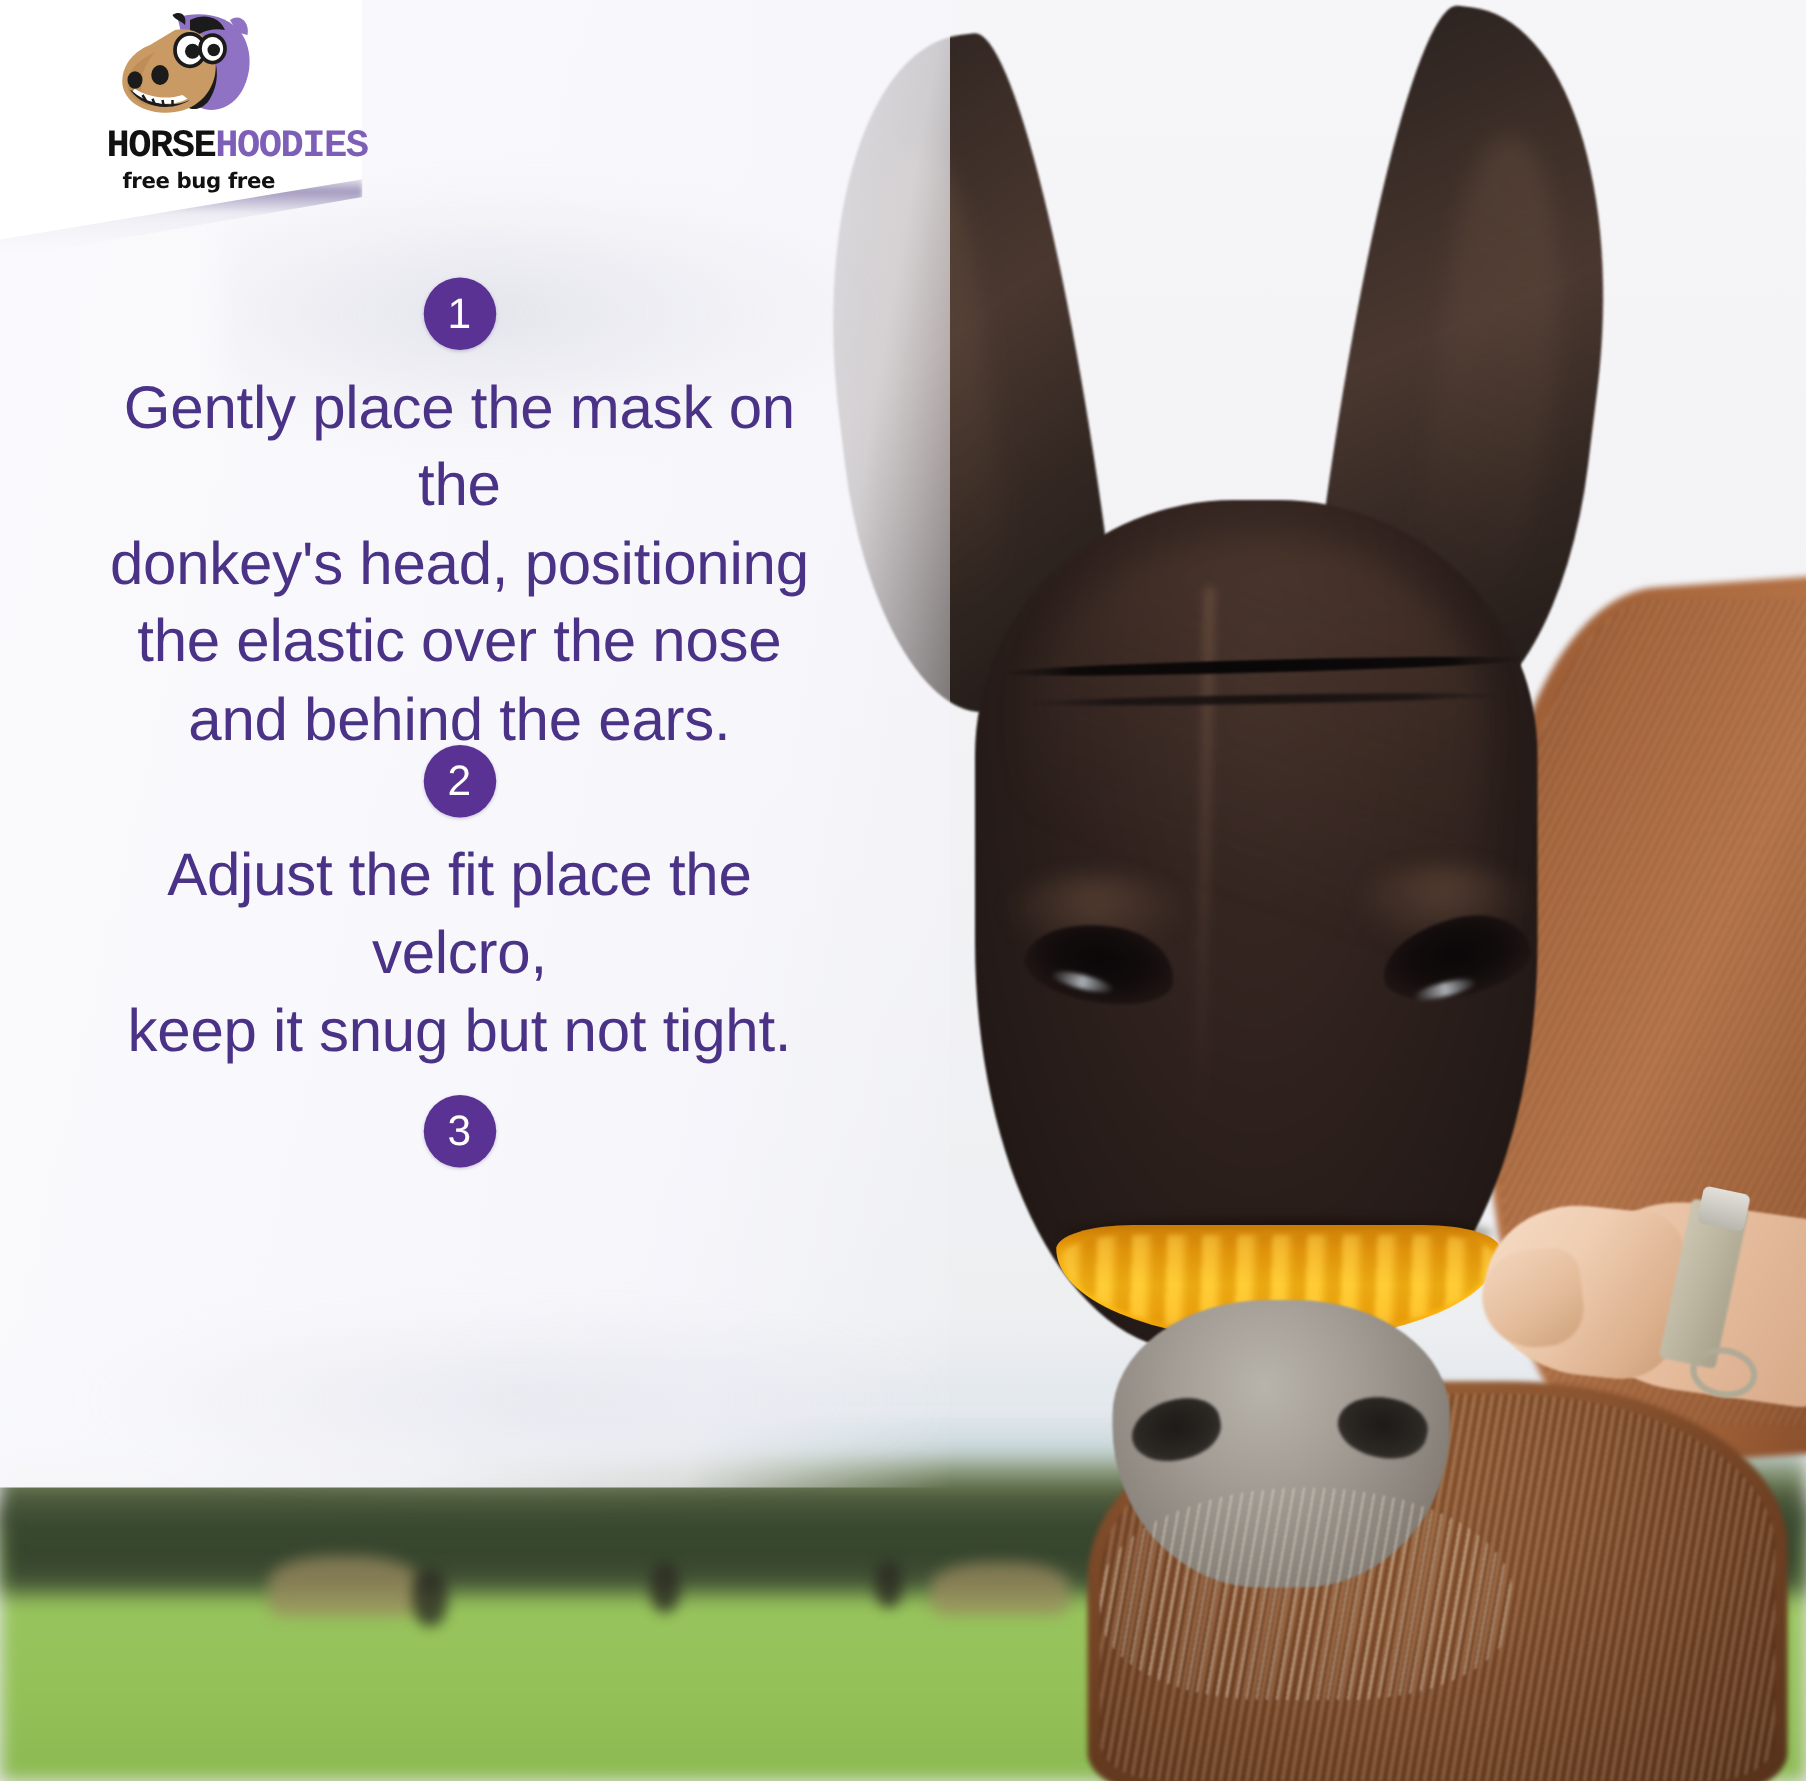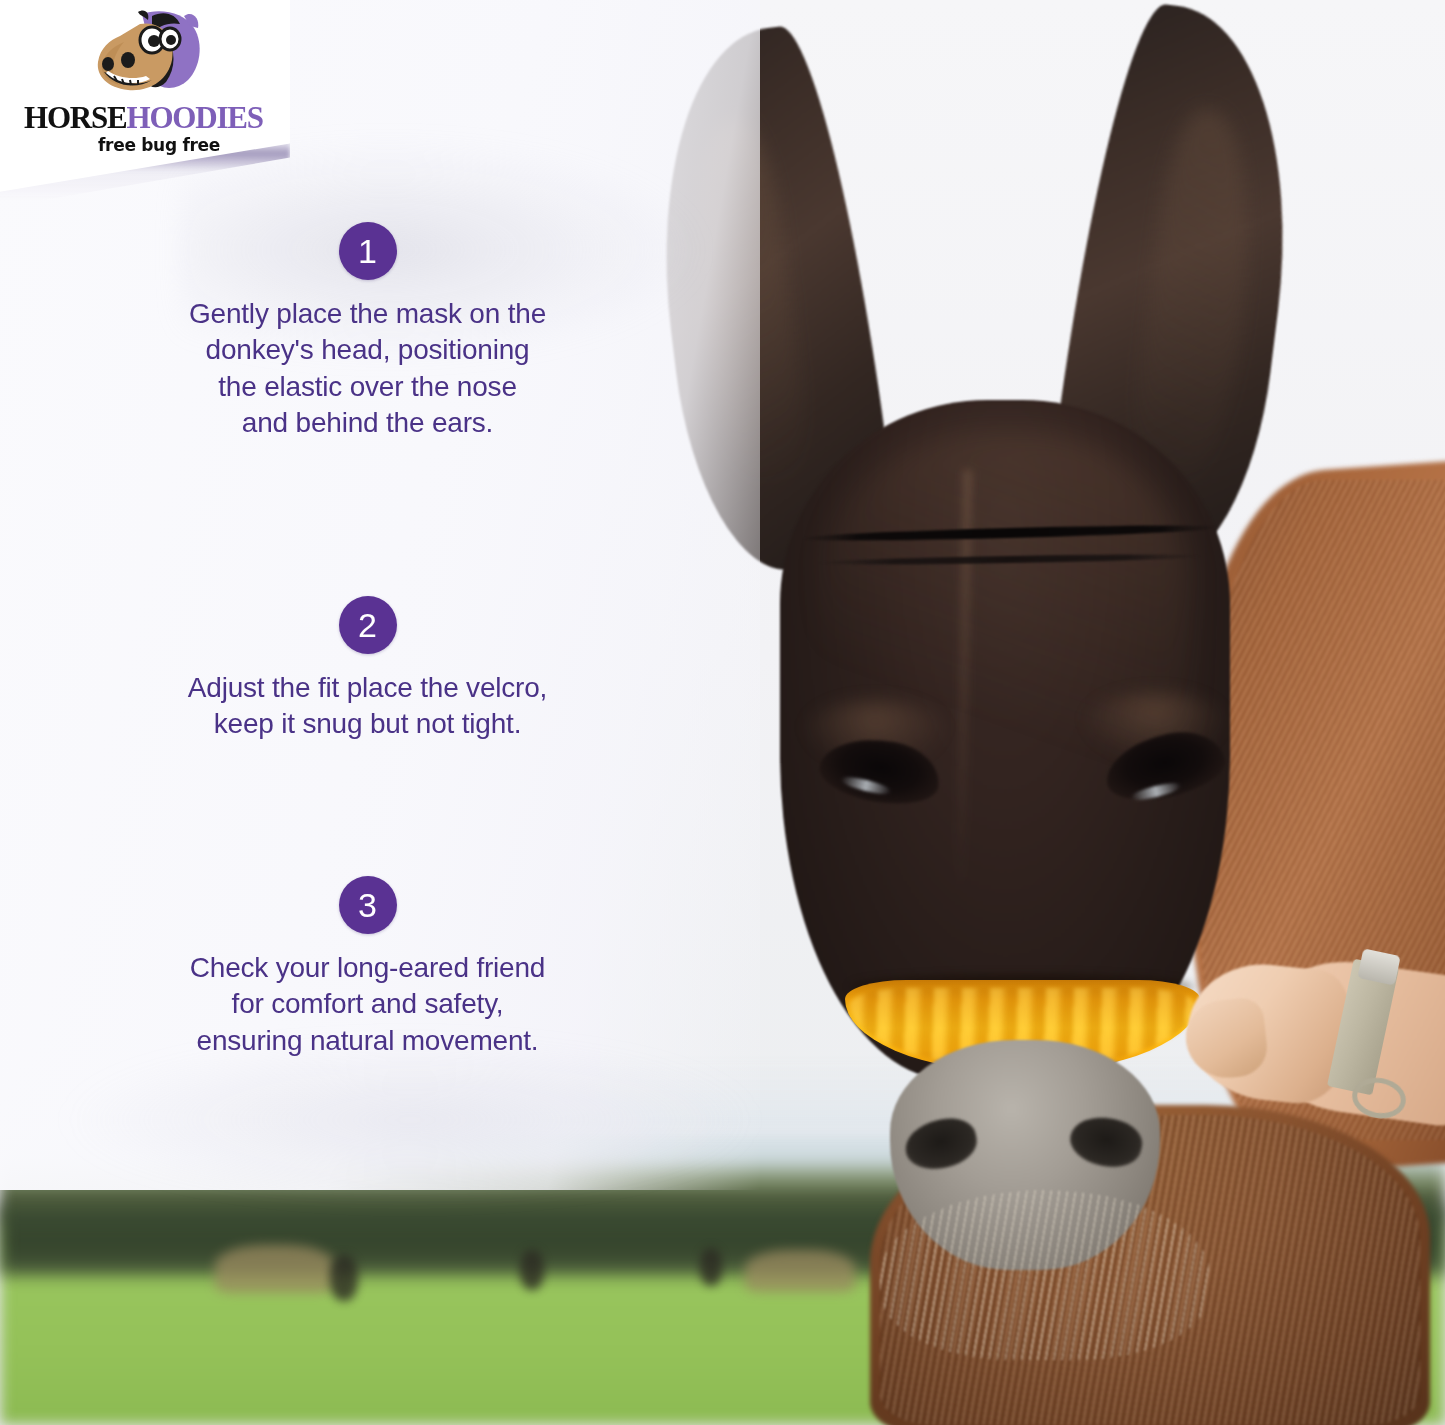--- a/index.html
+++ b/index.html
@@ -288,24 +288,24 @@
     background:linear-gradient(180deg,rgba(255,255,255,0) 0%,rgba(255,255,255,0) 72%,rgba(95,78,140,.55) 78%,rgba(150,140,180,.10) 86%,rgba(255,255,255,0) 100%);
     clip-path:polygon(0 0, 100% 0, 100% 80%, 0 104%);
     filter:blur(2px);
   }
   .logo-inner{
     position:absolute;left:8px;top:2px;width:290px;height:175px;
   }
   .mascot{position:absolute;left:72px;top:4px;width:128px;height:100px;}
   .logo-word{
     position:absolute;left:16px;top:100px;width:270px;
-    text-align:left;
+    text-align:right;
     font-weight:900;font-size:31px;letter-spacing:-1.2px;
     line-height:1;
-    font-family:Liberation Serif, serif;
+    font-family:Liberation Mono, monospace;
   }
   .logo-word .w1{color:#111111;}
   .logo-word .w2{color:#7e5fb8;}
   .logo-tag{
     position:absolute;left:16px;top:133px;width:270px;text-align:center;
     font-weight:800;font-size:17px;color:#111111;letter-spacing:-.3px;
     font-family:"DejaVu Sans","Liberation Sans",sans-serif;
   }
 
   
@@ -316,21 +316,21 @@
     background:#5a3293;
     color:#ffffff;
     display:flex;align-items:center;justify-content:center;
     font-size:34px;font-weight:400;line-height:1;
     margin:0 auto 16px auto;
     box-shadow:0 1px 3px rgba(60,40,110,.25);
     font-family:"Liberation Sans","DejaVu Sans",sans-serif;
   }
   .step-text{
     color:#4a3287;
-    font-size:28px;
+    font-size:48px;
     line-height:1.30;
     font-weight:400;
     letter-spacing:-.2px;
     white-space:pre-line;
     padding:0 60px;
   }
   #step-1{top:222px;}
   #step-2{top:596px;}
   #step-3{top:876px;}
 </style>
@@ -435,20 +435,17 @@
     </div>
 
     <div class="step" id="step-2">
       <div class="badge">2</div>
       <div class="step-text">Adjust the fit place the velcro,
 keep it snug but not tight.</div>
     </div>
 
     <div class="step" id="step-3">
       <div class="badge">3</div>
-      <div class="step-text">Check your long-eared friend
-for comfort and safety,
-ensuring natural movement.</div>
     </div>
 
   </div>
 
 </div>
 
 </body></html>

